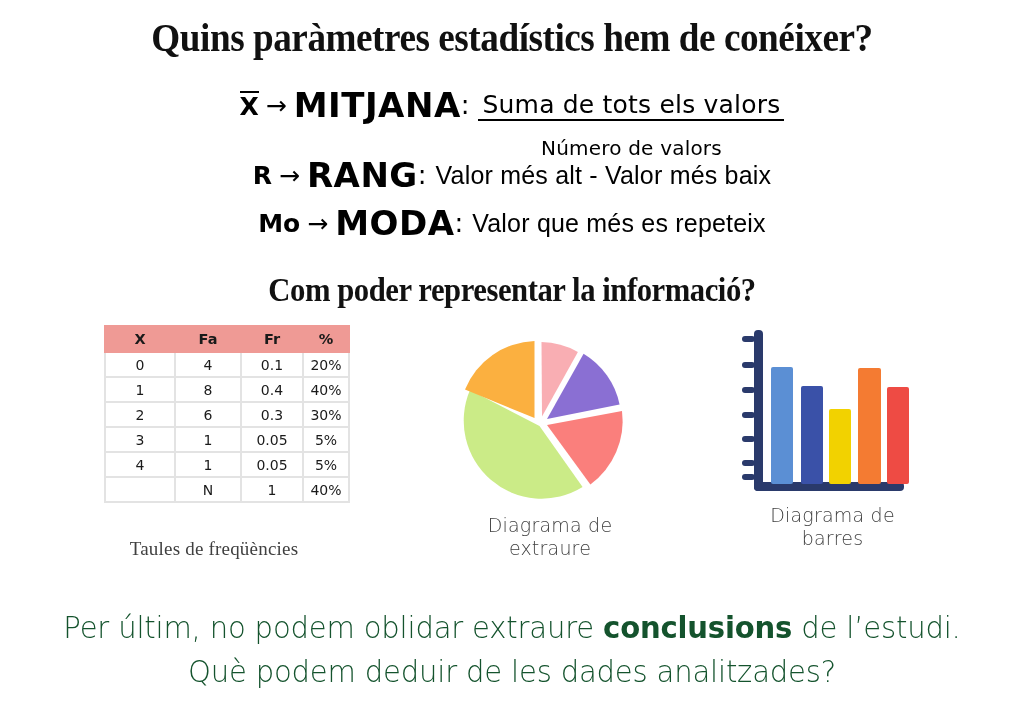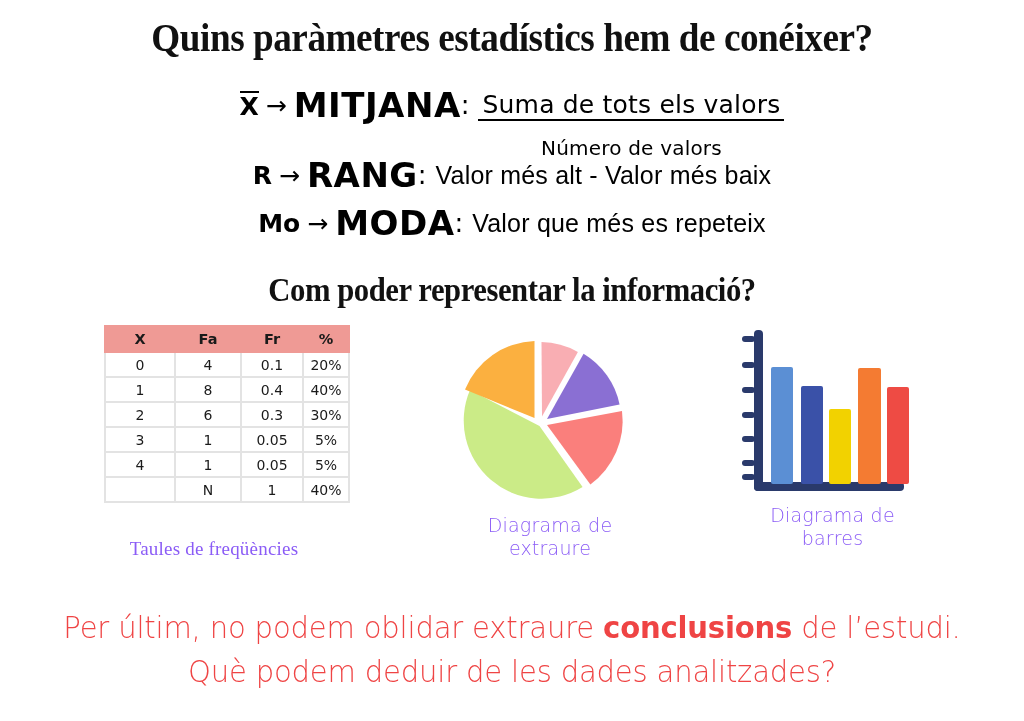--- a/index.html
+++ b/index.html
@@ -184,40 +184,40 @@
     width: 195px;
     height: 185px;
   }
 
   .caption {
     position: absolute;
     text-align: center;
     font-family: "DejaVu Sans", sans-serif;
     font-size: 19px;
     font-weight: 300;
-    color: #8b5cf6;
+    color: #404040;
     line-height: 1.22;
     letter-spacing: 0.2px;
   }
   #caption-table { left: 44px;  top: 215px; width: 340px; font-family: Liberation Serif, serif; }
   #caption-pie   { left: 450px; top: 192px; width: 200px; }
   #caption-bar   { left: 735px; top: 182px; width: 195px; }
 
   
   #bottom-text {
     position: absolute;
     top: 606px;
     left: 0;
     width: 100%;
     text-align: center;
     font-family: "DejaVu Sans", sans-serif;
     font-size: 30px;
     font-weight: 300;
     line-height: 1.47;
-    color: #ef4444;
+    color: #14532d;
     letter-spacing: -0.2px;
   }
   #bottom-text .bold { font-weight: bold; }
   .bt-line { display: block; transform: scaleX(0.97); }
 </style>
 </head>
 <body>
 
 <div class="heading" id="title-main">Quins paràmetres estadístics hem de conéixer?</div>
 

